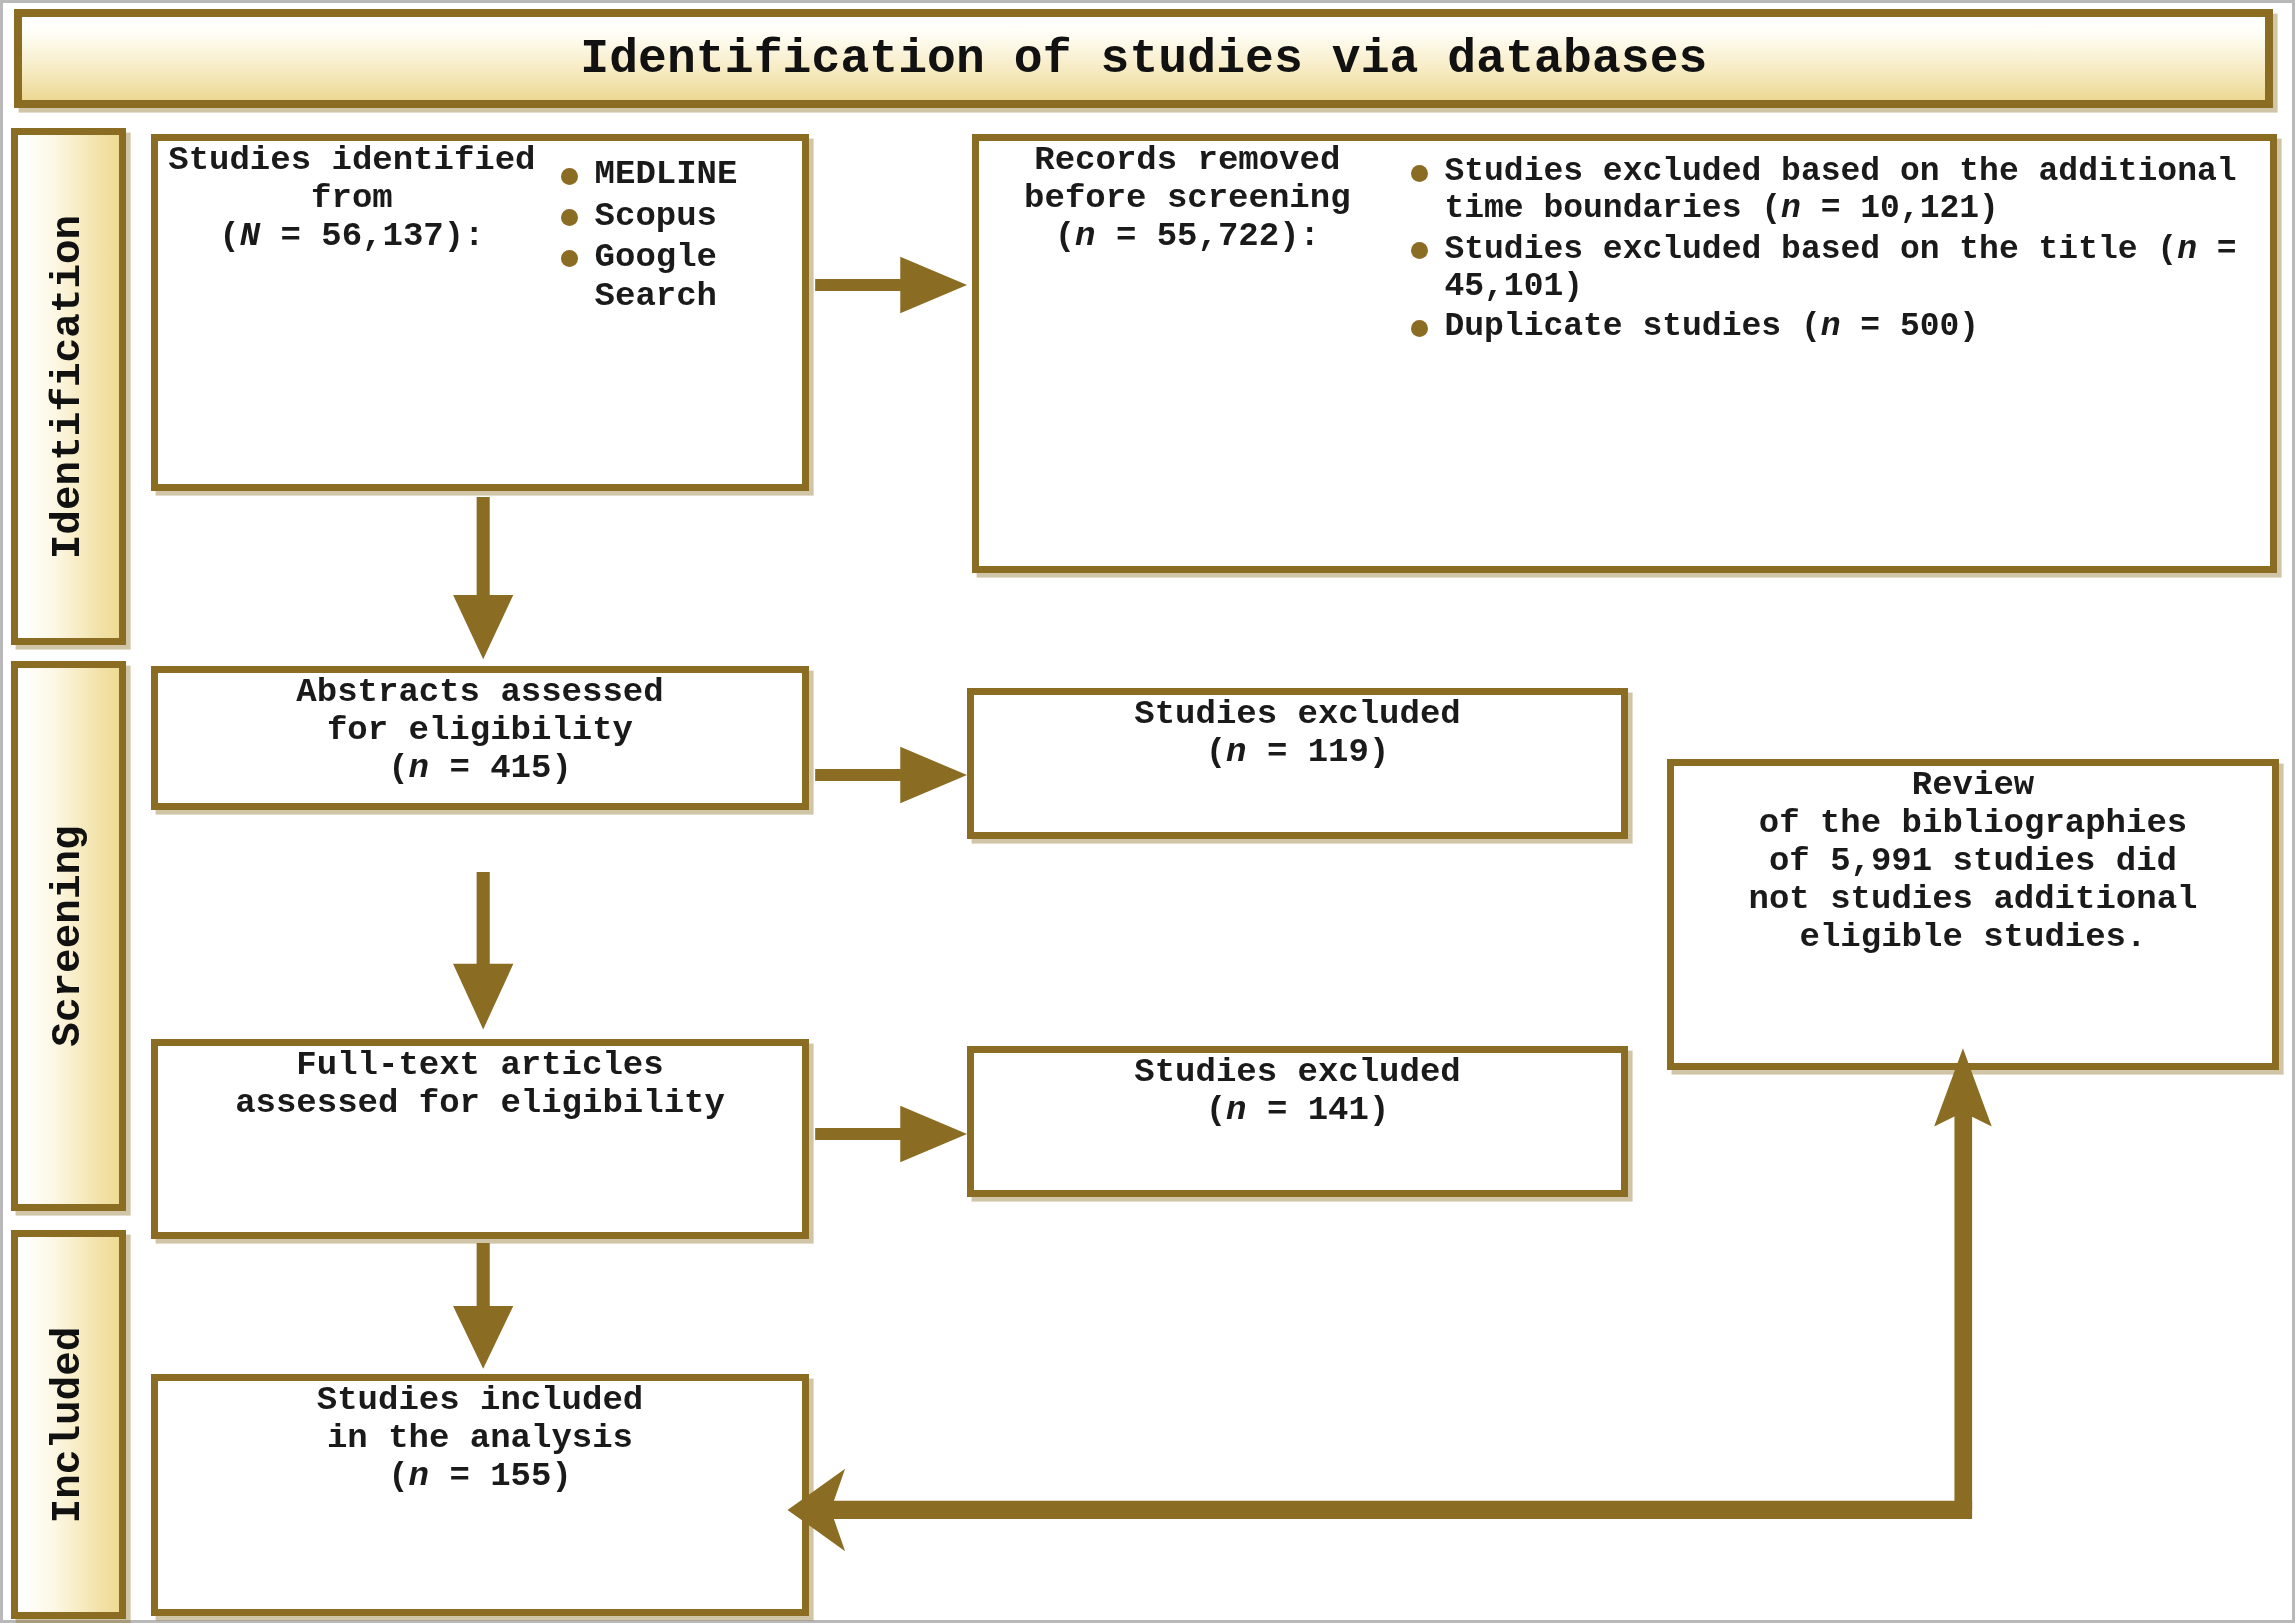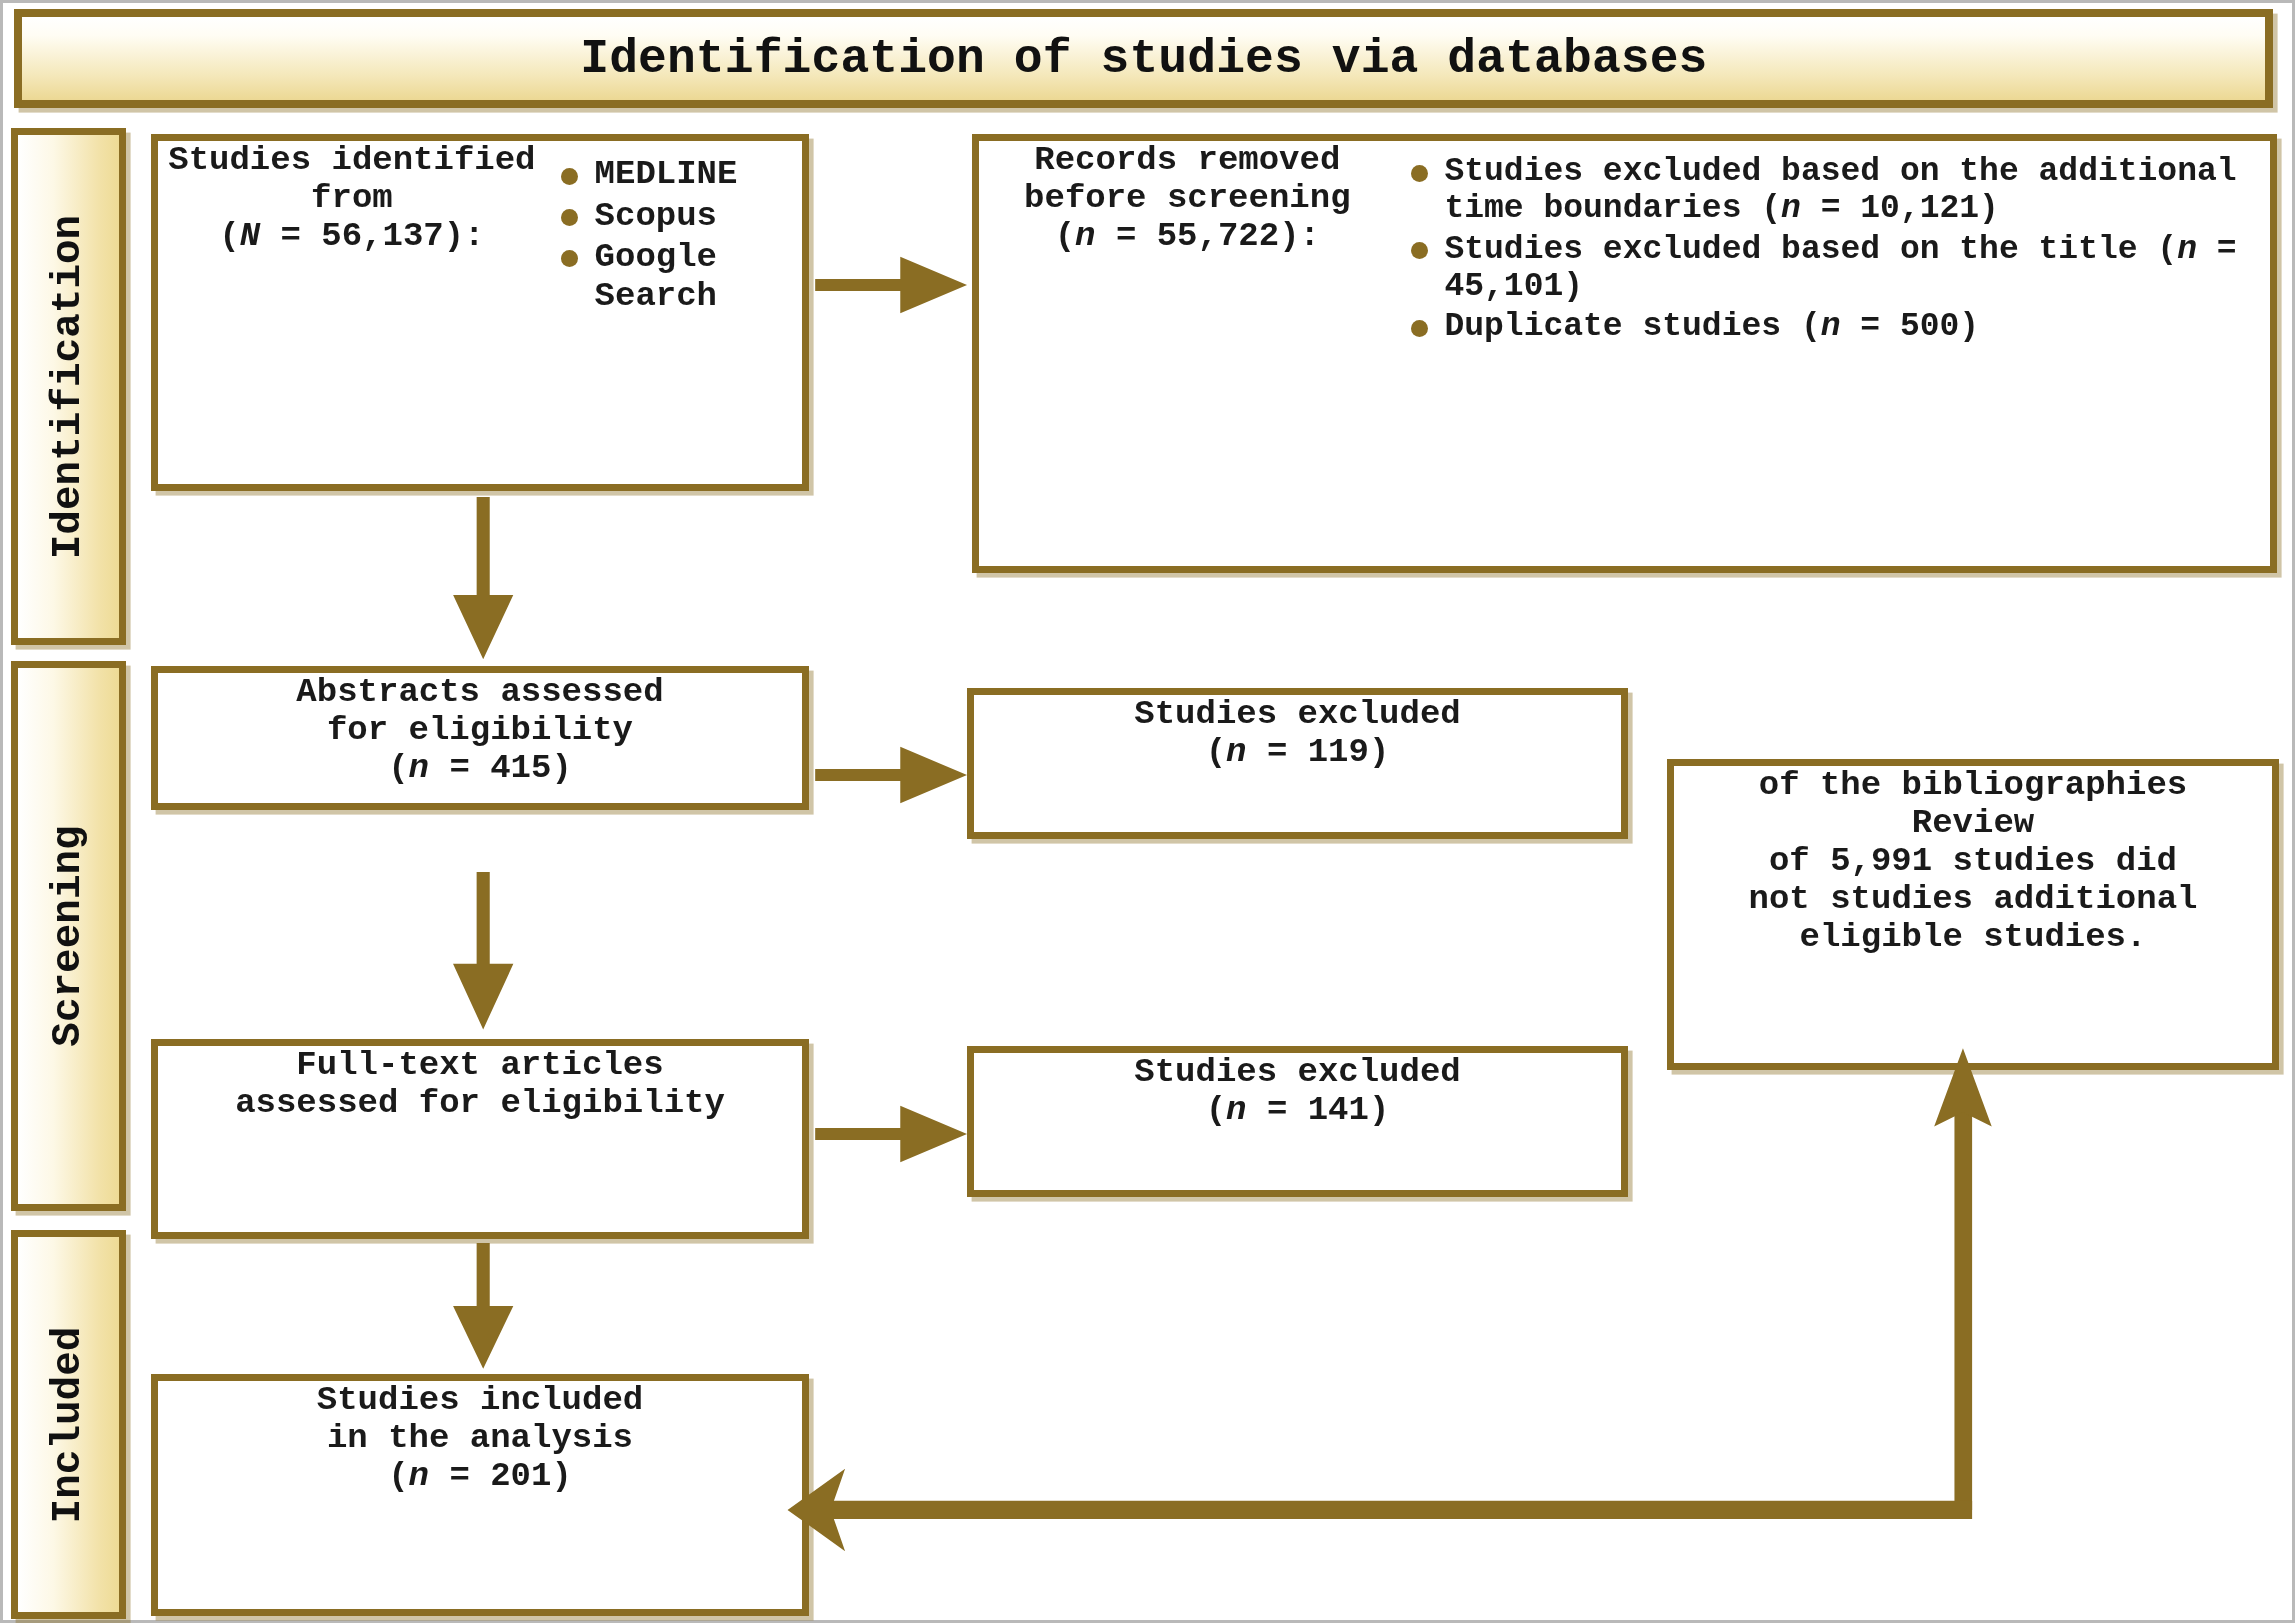--- a/index.html
+++ b/index.html
@@ -198,33 +198,33 @@
 
   <div class="node" style="left:967px; top:1046px; width:661px; height:151px;">
     <div class="t" style="font-size:34px;">
       <div>Studies excluded</div>
       <div><span>(</span><span class="it">n</span><span> = 141)</span></div>
     </div>
   </div>
 
   <div class="node" style="left:1667px; top:759px; width:612px; height:311px;">
     <div class="t" style="font-size:34px;">
+      <div>Review</div>
       <div>of the bibliographies</div>
-      <div>Review</div>
       <div>of 5,991 studies did</div>
       <div>not studies additional</div>
       <div>eligible studies.</div>
     </div>
   </div>
 
   <div class="node" style="left:151px; top:1374px; width:658px; height:242px;">
     <div class="t" style="font-size:34px;">
       <div>Studies included</div>
       <div>in the analysis</div>
-      <div><span>(</span><span class="it">n</span><span> = 201)</span></div>
+      <div><span>(</span><span class="it">n</span><span> = 155)</span></div>
     </div>
   </div>
 
   <svg class="arrow-svg" style="left:815px; top:249px;" width="164" height="72" viewBox="0 0 250 110">
     <path d="M 0 46 L 130 46 L 130 12 L 232 55 L 130 98 L 130 64 L 0 64 Z" stroke-width="0"></path>
   </svg>
 
   <svg class="arrow-svg" style="left:445px; top:497px;" width="79" height="170" viewBox="0 0 120 260">
     <path d="M 48 0 L 68 0 L 68 150 L 104 150 L 58 248 L 12 150 L 48 150 Z" stroke-width="0"></path>
   </svg>

